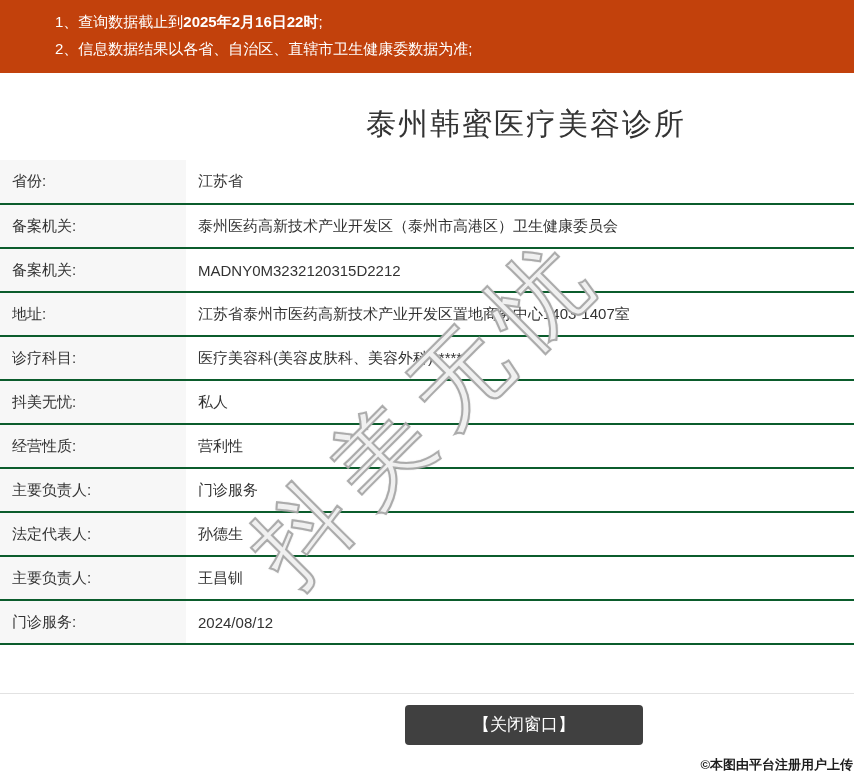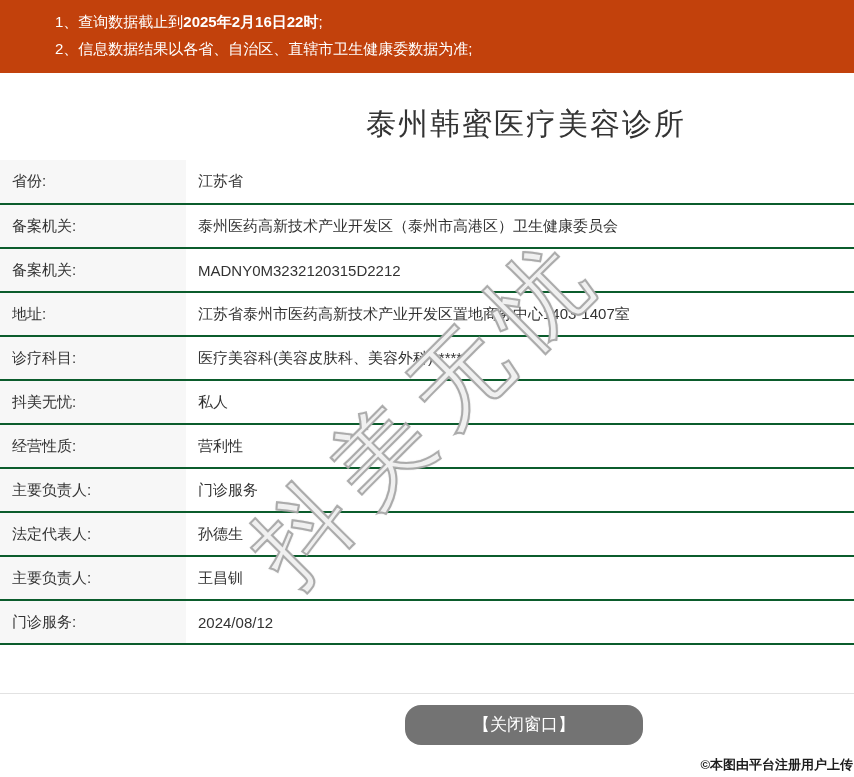--- a/index.html
+++ b/index.html
@@ -57,23 +57,23 @@
   .divider {
     width: 854px;
     border-top: 1px solid #e2e2e2;
     margin-top: 48px;
   }
   .close-btn {
     display: block;
     margin: 11px 0 0 405px;
     width: 238px;
     height: 40px;
-    background: #737373;
+    background: #404040;
     border: none;
-    border-radius: 16px;
+    border-radius: 4px;
     color: #ffffff;
     font-size: 17px;
     font-family: "Liberation Sans", "DejaVu Sans", sans-serif;
     cursor: pointer;
     text-align: center;
     line-height: 38px;
   }
   
   .wm-diagonal {
     position: absolute;

